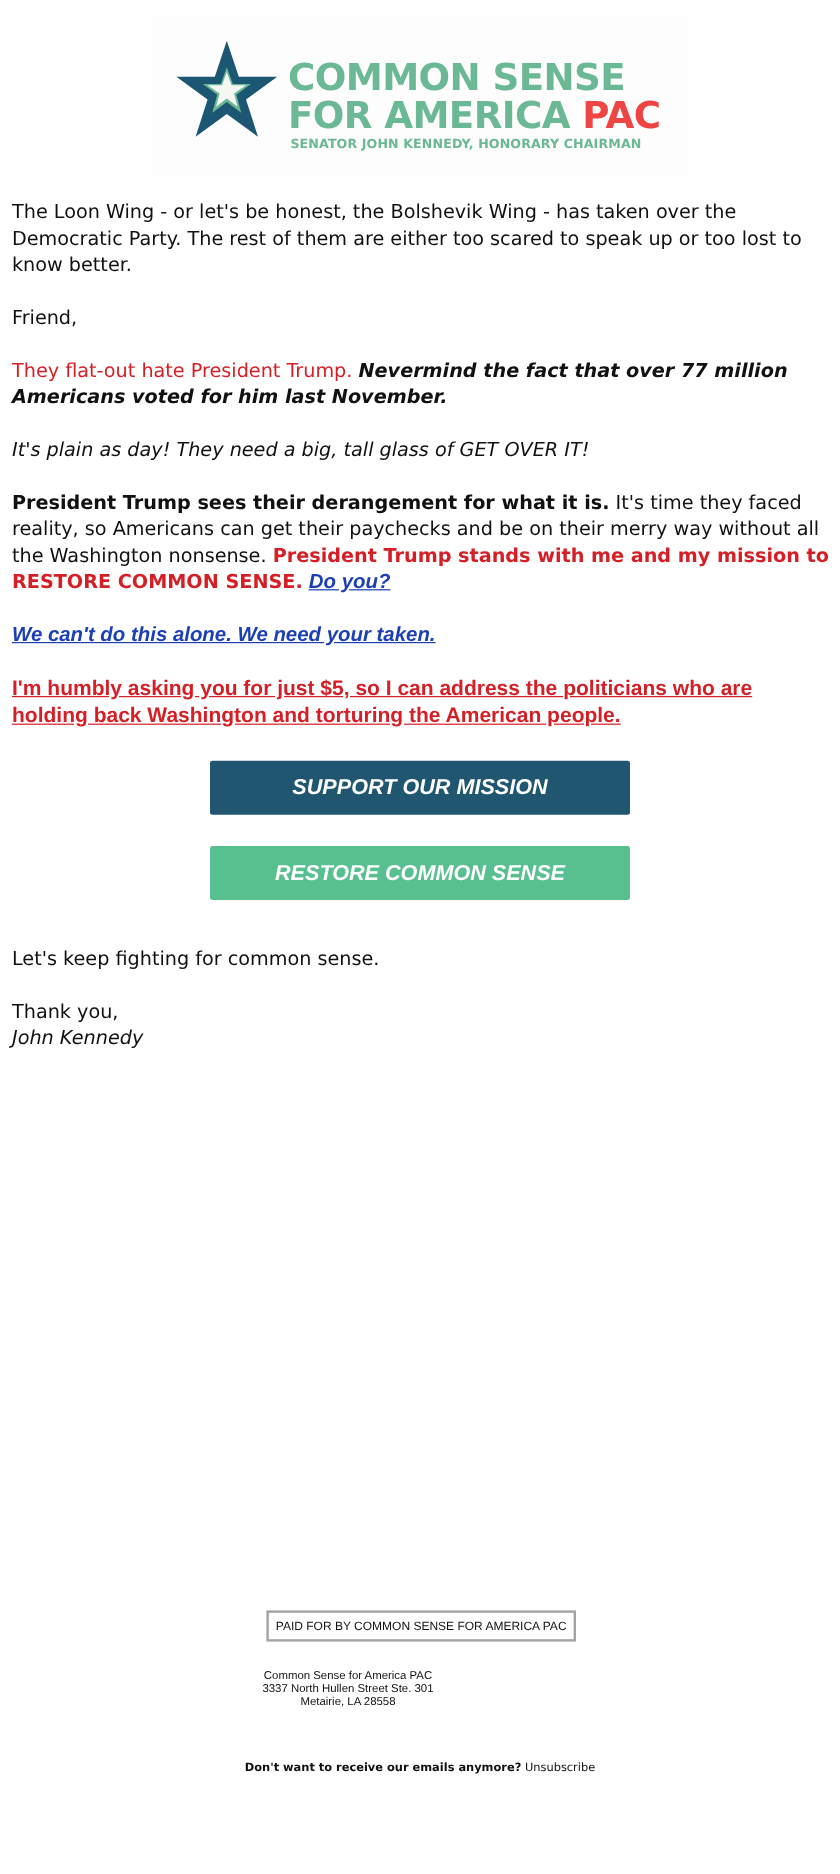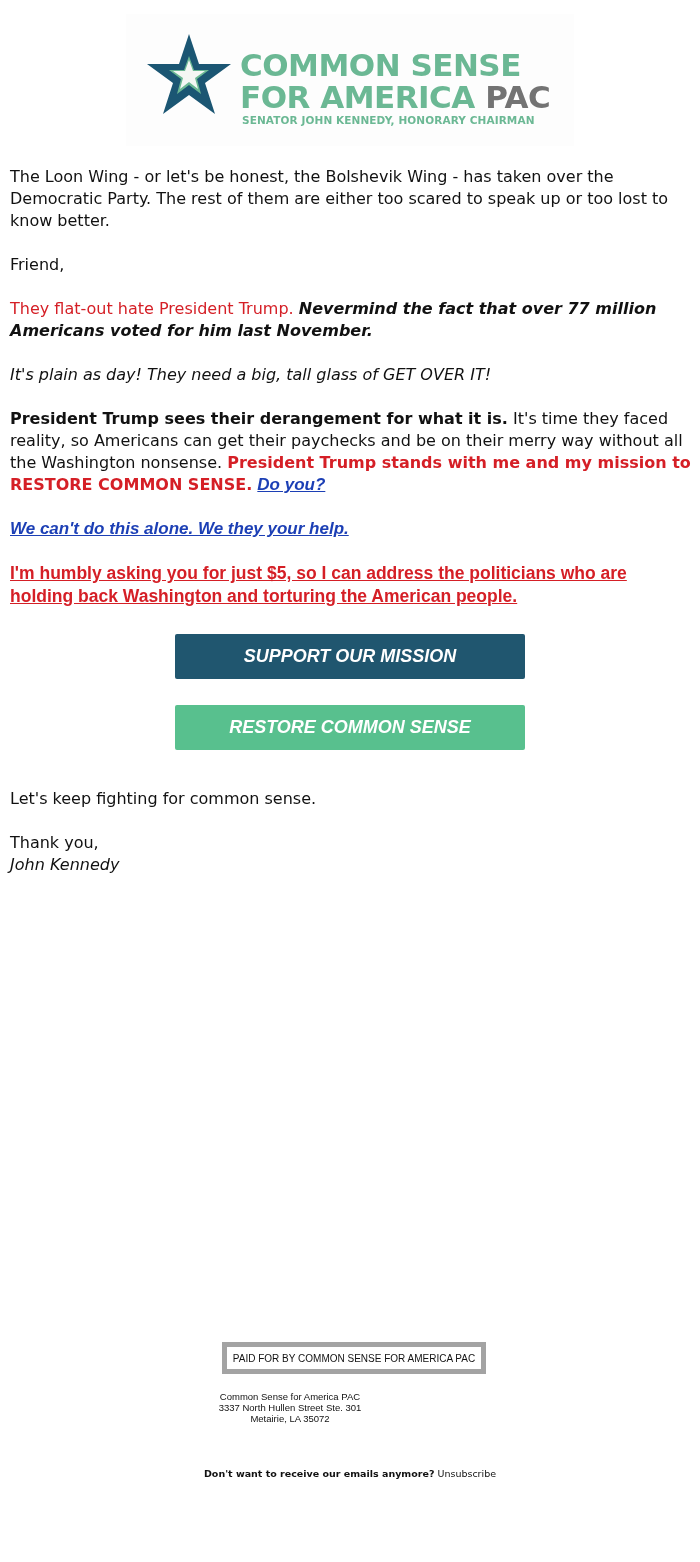--- a/index.html
+++ b/index.html
@@ -8,21 +8,21 @@
     .logo {
       position: absolute; left: 126px; top: 14px; width: 448px; height: 132px;
       background: #fdfdfd;
     }
     .logo svg { position: absolute; left: 20px; top: 18px; }
     .logo .l1, .logo .l2, .logo .l3 {
       position: absolute; font-family: "DejaVu Sans", sans-serif; font-weight: bold; white-space: nowrap;
     }
     .logo .l1 { left: 114px; top: 34px; font-size: 31px; color: #6bb894; letter-spacing: -0.5px; line-height: 34px; }
     .logo .l2 { left: 114px; top: 66px; font-size: 31px; color: #6bb894; letter-spacing: -0.5px; line-height: 34px; }
-    .logo .l2 .dark { color: #737373; text-align: center; }
+    .logo .l2 .dark { color: #ef4444; text-align: center; }
     .logo .l3 { left: 116px; top: 100px; font-size: 10.5px; color: #6bb894; letter-spacing: 0.1px; }
 
     .body-text {
       position: absolute; left: 10px; top: 166px; width: 684px;
       font-family: "DejaVu Sans", sans-serif; font-size: 16px; line-height: 22px; color: #111111;
     }
     .body-text p { margin: 0 0 22px 0; }
     .red { color: #d51f26; }
     .bold { font-weight: bold; }
     .ital { font-style: italic; }
@@ -42,21 +42,21 @@
     }
     .btn1 { top: 634px; background: #20566f; }
     .btn2 { top: 705px; background: #58c08e; }
     .closing {
       position: absolute; left: 10px; top: 788px; width: 684px;
       font-family: "DejaVu Sans", sans-serif; font-size: 16px; line-height: 22px; color: #111111;
     }
     .closing p { margin: 0 0 22px 0; }
     .paid {
       position: absolute; left: 222px; top: 1342px; width: 254px; height: 22px;
-      border: 5px solid #a3a3a3; display: flex; align-items: center; justify-content: center;
+      border: 2px solid #a3a3a3; display: flex; align-items: center; justify-content: center;
       font-family: "Liberation Sans", sans-serif; font-size: 10px; color: #111111; white-space: nowrap;
     }
     .address {
       position: absolute; left: 0; top: 1391px; width: 580px; text-align: center;
       font-family: "Liberation Sans", sans-serif; font-size: 9.5px; line-height: 11px; color: #111111;
     }
     .unsub {
       position: absolute; left: 0; top: 1468px; width: 700px; text-align: center;
       font-family: "DejaVu Sans", sans-serif; font-size: 9.5px; color: #111111;
     }
@@ -87,41 +87,41 @@
       <span class="bold ital">Nevermind the fact that over 77 million Americans voted for him last November.</span>
     </p>
     <p class="ital">It's plain as day! They need a big, tall glass of GET OVER IT!</p>
     <p>
       <span class="bold">President Trump sees their derangement for what it is.</span>
       <span>It's time they faced reality, so Americans can get their paychecks and be on their merry way without all the Washington nonsense.</span>
       <span class="red bold">President Trump stands with me and my mission to RESTORE COMMON SENSE.</span>
       <a class="link-blue" href="#">Do you?</a>
     </p>
     <p>
-      <a class="link-blue" href="#">We can't do this alone. We they your help.</a>
+      <a class="link-blue" href="#">We can't do this alone. We need your taken.</a>
     </p>
     <p>
       <a class="link-red" href="#">I'm humbly asking you for just $5, so I can address the politicians who are holding back Washington and torturing the American people.</a>
     </p>
   </div>
 
   <a class="btn btn1" href="#">SUPPORT OUR MISSION</a>
   <a class="btn btn2" href="#">RESTORE COMMON SENSE</a>
 
   <div class="closing">
     <p>Let's keep fighting for common sense.</p>
     <div>Thank you,</div>
     <div class="ital">John Kennedy</div>
   </div>
 
   <div class="paid">PAID FOR BY COMMON SENSE FOR AMERICA PAC</div>
 
   <div class="address">
     <div>Common Sense for America PAC</div>
     <div>3337 North Hullen Street Ste. 301</div>
-    <div>Metairie, LA 35072</div>
+    <div>Metairie, LA 28558</div>
   </div>
 
   <div class="unsub">
     <span class="bold">Don't want to receive our emails anymore?</span>
     <a href="#">Unsubscribe</a>
   </div>
 </div>
 
 </body></html>

